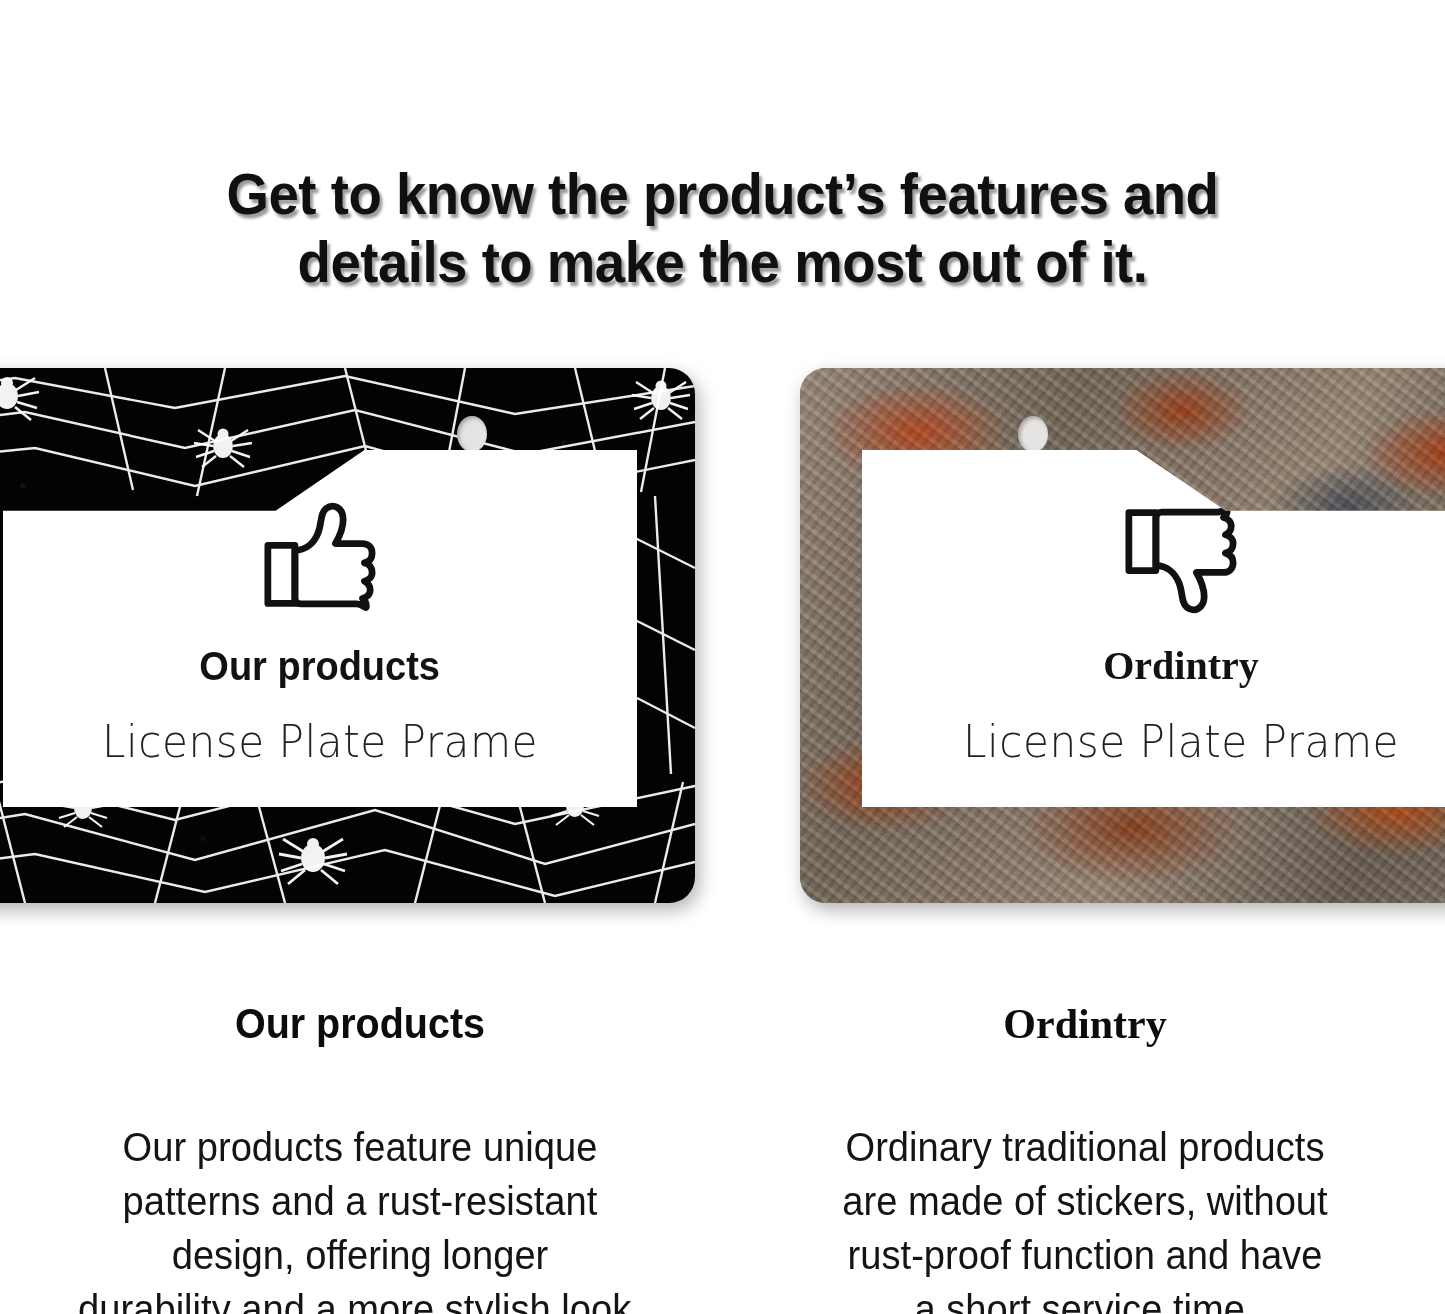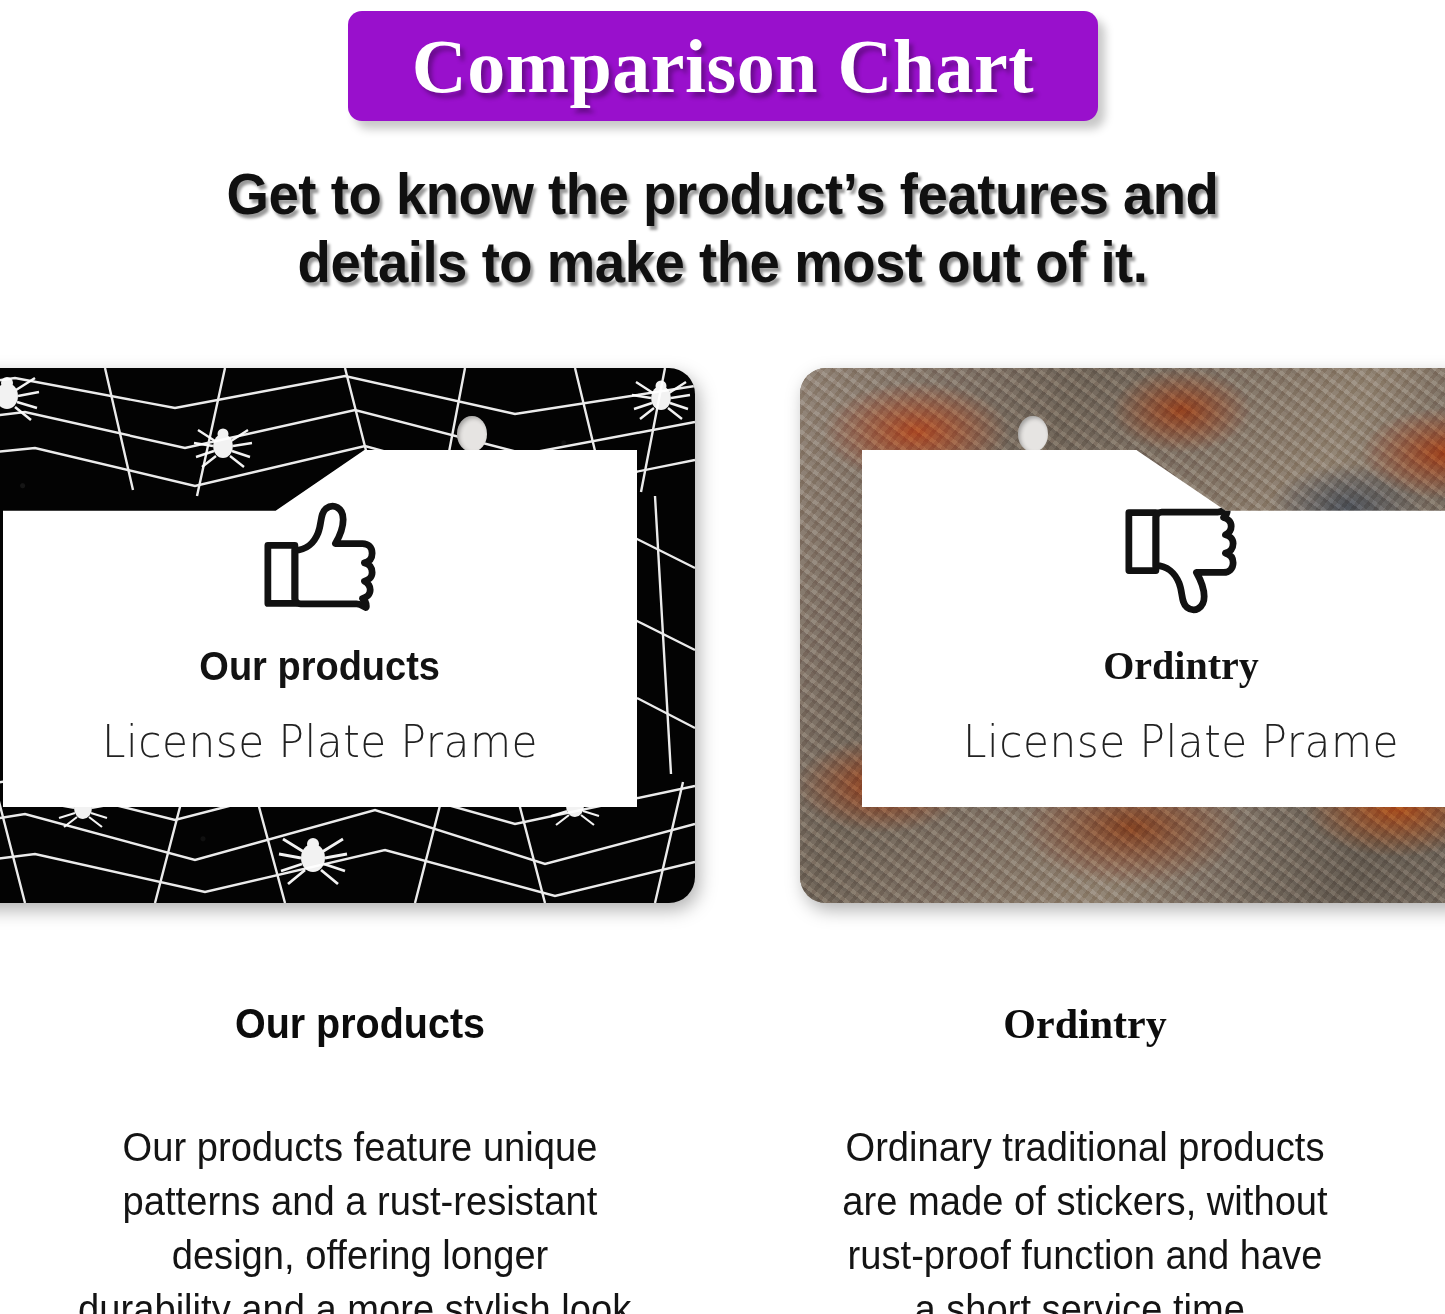--- a/index.html
+++ b/index.html
@@ -219,23 +219,20 @@
     color: #141414;
     transform: scaleX(0.93);
   }
   .desc-body .line { display: block; white-space: nowrap; }
 </style>
 </head>
 <body>
 
 <div id="page">
 
-  <div id="title-banner">
-    <div id="title-text">Comparison Chart</div>
-  </div>
 
   <div id="subtitle">
     <span class="line">Get to know the product’s features and</span>
     <span class="line">details to make the most out of it.</span>
   </div>
 
   <div class="frame-wrap" id="frame-left-wrap">
     <div class="plate-frame">
       <div class="tex tex-web">
         <svg width="100%" height="100%" viewBox="0 0 820 535" preserveAspectRatio="none">

